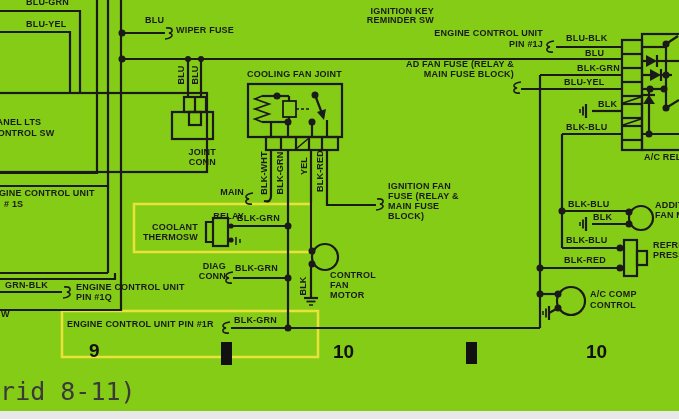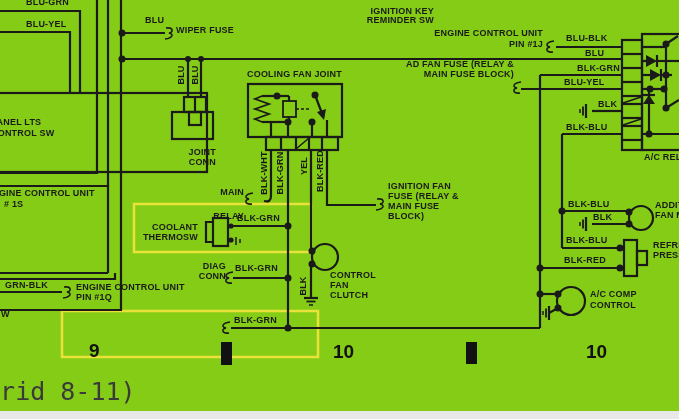--- a/index.html
+++ b/index.html
@@ -268,25 +268,26 @@
 <div class="lab" style="left:388px;top:212px">BLOCK)</div>
 
 <div class="lab ra" style="left:136px;top:223px;width:62px">COOLANT</div>
 <div class="lab ra" style="left:136px;top:233px;width:62px">THERMOSW</div>
 <div class="lab" style="left:237px;top:214px">BLK-GRN</div>
 
 <div class="lab ra" style="left:188px;top:262px;width:38px">DIAG</div>
 <div class="lab ra" style="left:188px;top:272px;width:38px">CONN</div>
 <div class="lab" style="left:235px;top:264px">BLK-GRN</div>
 
+<div class="lab" style="left:67px;top:320px">ENGINE CONTROL UNIT PIN #1R</div>
 <div class="lab" style="left:234px;top:316px">BLK-GRN</div>
 
 <div class="lab" style="left:330px;top:271px">CONTROL</div>
 <div class="lab" style="left:330px;top:281px">FAN</div>
-<div class="lab" style="left:330px;top:291px">CLUTCH</div>
+<div class="lab" style="left:330px;top:291px">MOTOR</div>
 <div class="vlab" style="left:303px;top:286px">BLK</div>
 
 <div class="lab ra" style="left:433px;top:29px;width:110px">ENGINE CONTROL UNIT</div>
 <div class="lab ra" style="left:433px;top:40px;width:110px">PIN #1J</div>
 <div class="lab ra" style="left:402px;top:60px;width:112px">AD FAN FUSE (RELAY &amp;</div>
 <div class="lab ra" style="left:402px;top:70px;width:112px">MAIN FUSE BLOCK)</div>
 <div class="lab" style="left:566px;top:34px">BLU-BLK</div>
 <div class="lab" style="left:585px;top:49px">BLU</div>
 <div class="lab" style="left:577px;top:64px">BLK-GRN</div>
 <div class="lab" style="left:564px;top:78px">BLU-YEL</div>

